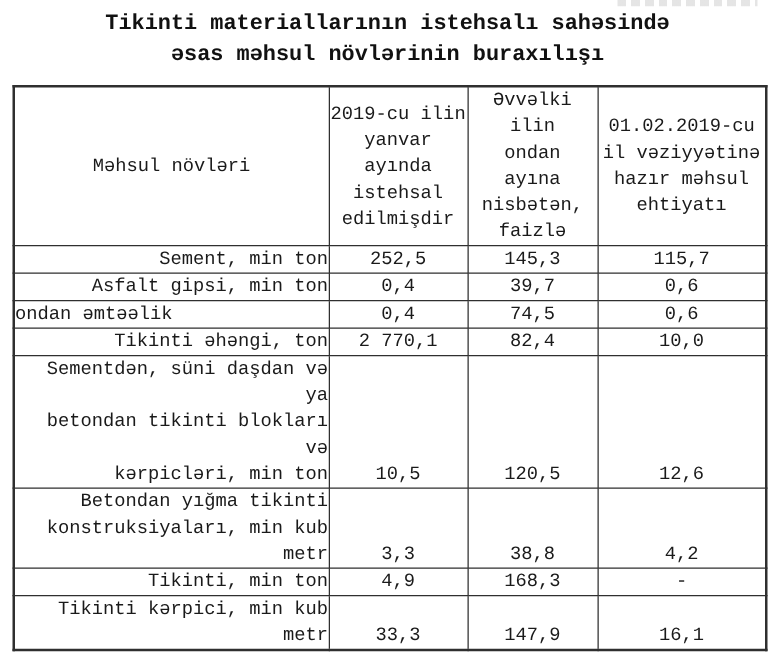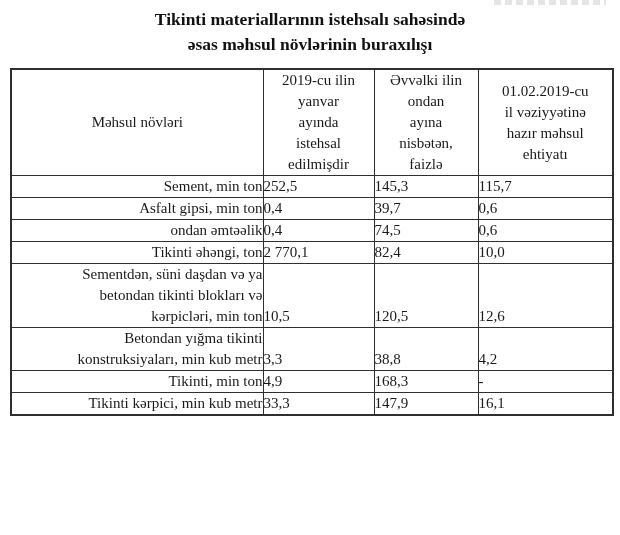--- a/index.html
+++ b/index.html
@@ -5,21 +5,21 @@
   html, body {
     margin: 0;
     padding: 0;
     background: #ffffff;
   }
   .page {
     position: relative;
     width: 620px;
     height: 535px;
     background: #ffffff;
-    font-family: Liberation Serif, serif;
+    font-family: Liberation Mono, monospace;
     color: #1a1a1a;
     overflow: hidden;
   }
   
   .corner-fragment {
     position: absolute;
     top: 0;
     right: 14px;
     width: 112px;
     height: 5px;
@@ -59,25 +59,24 @@
     white-space: pre-line;
     padding: 2px 4px;
   }
   td.label {
     text-align: right;
     vertical-align: middle;
     white-space: pre-line;
     padding: 0 4px 0 6px;
   }
   td.label.center {
-    text-align: right;
-    padding-left: 21px;
+    text-align: left;
   }
   td.num {
-    text-align: left;
+    text-align: center;
     vertical-align: bottom;
     padding: 0 9px 1px 2px;
     font-variant-numeric: tabular-nums;
     margin-top: 48px;
   }
 </style>
 </head>
 <body>
 
 <div class="page">

